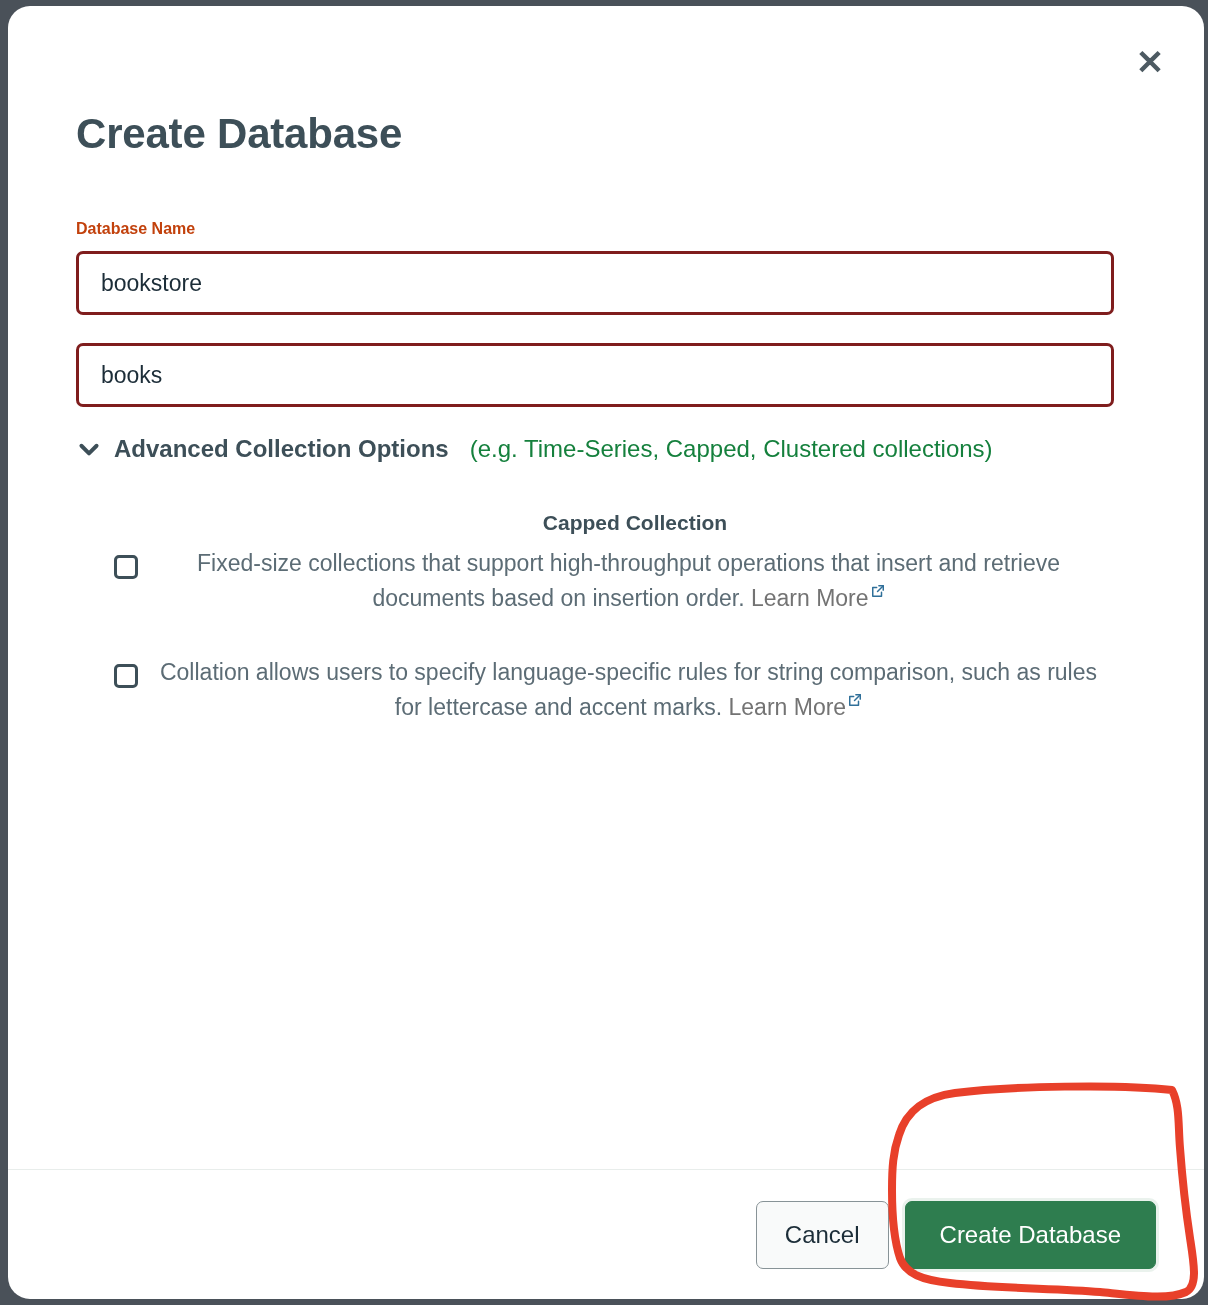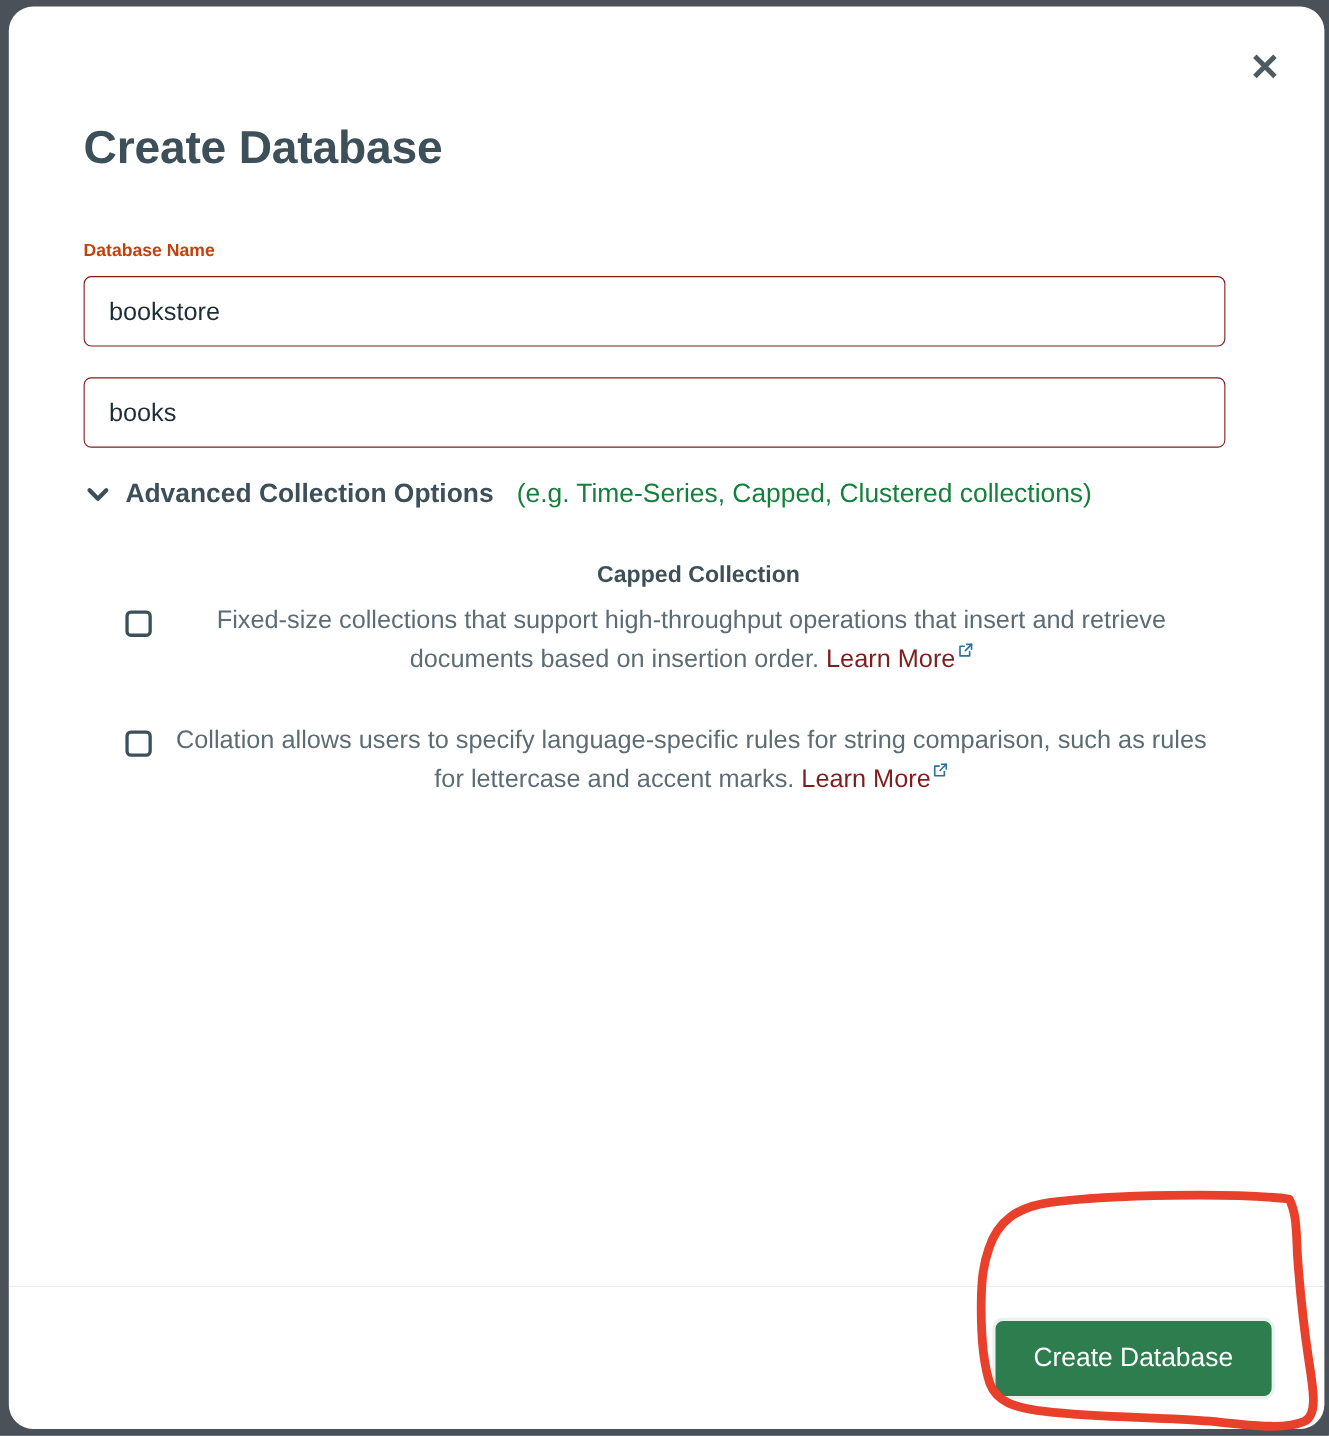--- a/index.html
+++ b/index.html
@@ -70,21 +70,21 @@
     font-weight: 700;
     color: #c2410c;
     margin-bottom: 13px;
     display: block;
   }
 
   .text-input {
     display: block;
     width: 1038px;
     height: 64px;
-    border: 1px solid #7f1d1d;
+    border: 3px solid #7f1d1d;
     border-radius: 7px;
     padding: 0 22px;
     font-size: 23px;
     color: #1c2d38;
     font-family: "Liberation Sans", sans-serif;
     background: #ffffff;
     outline: none;
   }
 
   .field-block { margin-bottom: 28px; }
@@ -152,21 +152,21 @@
   }
 
   .option-desc {
     font-size: 23px;
     line-height: 1.54;
     color: #5c6c75;
     max-width: 945px;
   }
 
   .learn-more {
-    color: #7f1d1d;
+    color: #737373;
     text-decoration: none;
     cursor: pointer;
     white-space: nowrap;
   }
   .ext-icon {
     display: inline-block;
     width: 14px;
     height: 14px;
     vertical-align: super;
     margin-left: 2px;
@@ -289,20 +289,21 @@
           </div>
         </div>
 
         <div class="option">
         </div>
 
       </div>
     </div>
 
     <div class="modal-footer">
+      <button class="btn btn-cancel">Cancel</button>
       <button class="btn btn-primary">Create Database</button>
     </div>
 
   </div>
 
   <svg class="annotation" viewBox="0 0 1208 1305" width="1208" height="1305">
     <path d="M1172 1090
              C 1120 1084, 1010 1086, 955 1093
              C 925 1097, 907 1110, 899 1135
              C 893 1152, 892 1168, 892 1190

